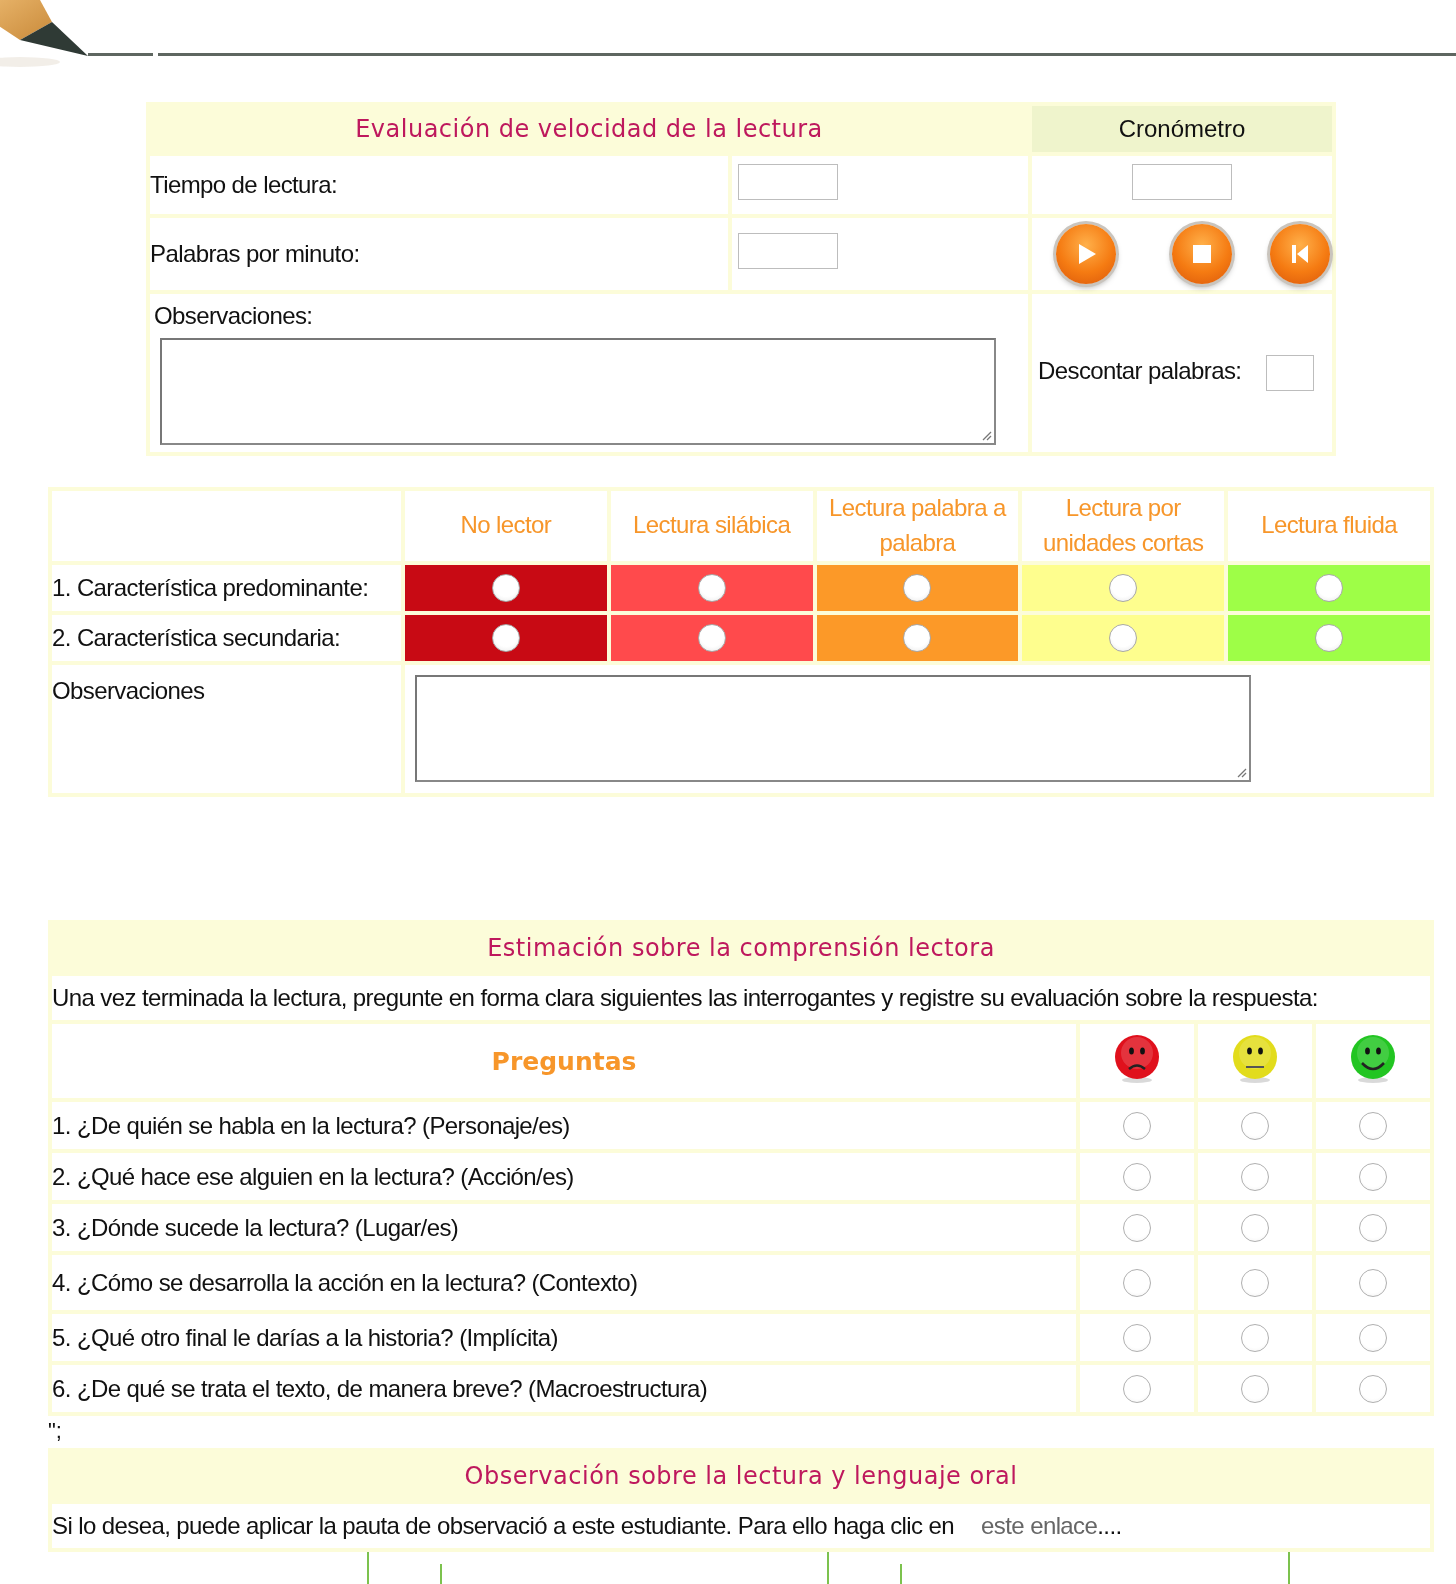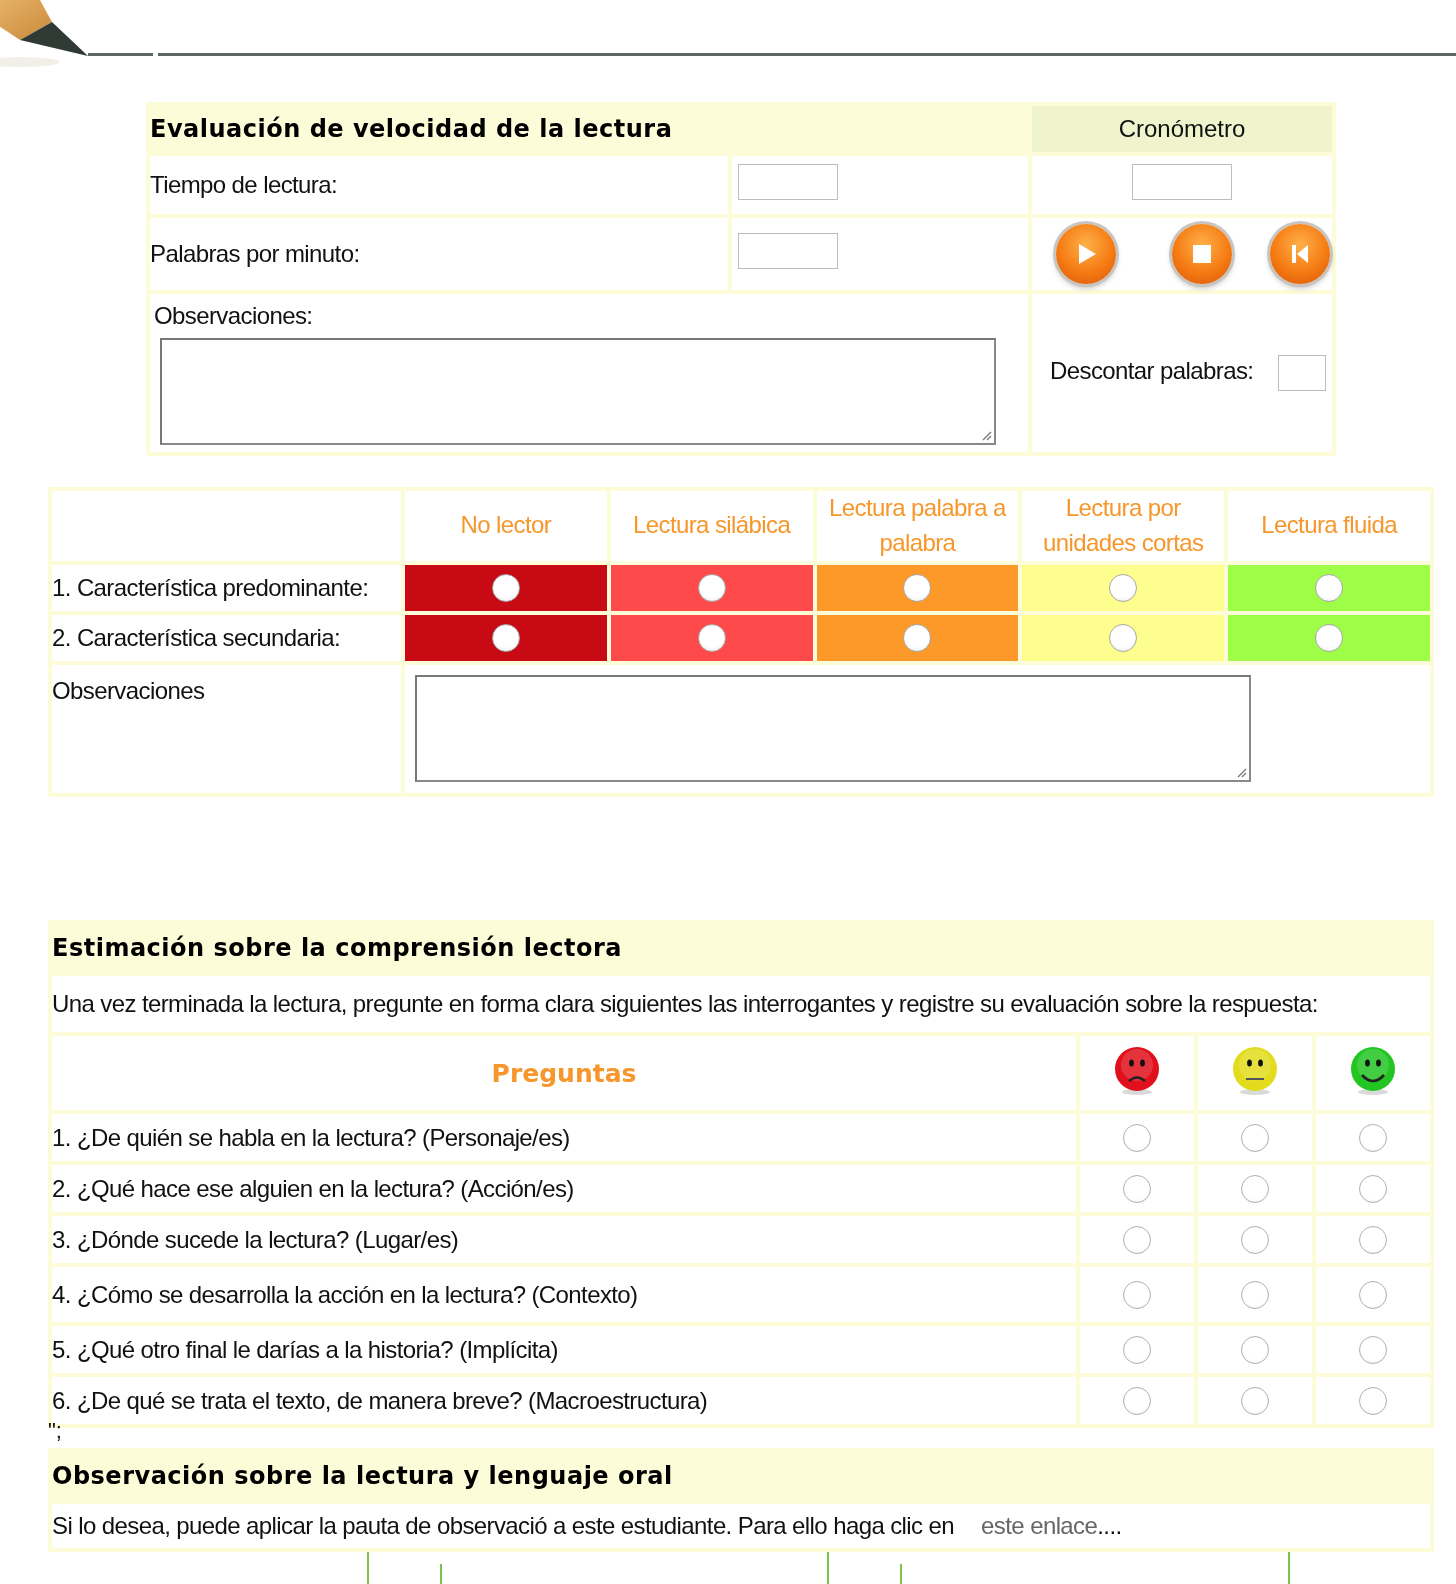--- a/index.html
+++ b/index.html
@@ -13,21 +13,21 @@
   .narrow { font-family: "Liberation Sans", sans-serif; letter-spacing: -0.6px; }
 
   
   .header { position: absolute; left: 0; top: 0; width: 1456px; height: 90px; }
   .pencil { position: absolute; left: -10px; top: 0; width: 100px; height: 70px; }
   .rule1 { position: absolute; left: 88px; top: 53px; width: 65px; height: 3px; background: #5e6660; }
   .rule2 { position: absolute; left: 158px; top: 53px; width: 1298px; height: 3px; background: #5e6660; }
 
   table.t { border-collapse: separate; border-spacing: 4px; background: #fcfcd9; position: absolute; }
   table.t td { background: #ffffff; padding: 0; font-size: 24px; vertical-align: middle; }
-  td.hdr { background: #fcfcd9 !important; font-family: "DejaVu Sans", sans-serif; font-size: 24px; letter-spacing: 0.5px; color: #000000; font-weight: bold; }
+  td.hdr { background: #fcfcd9 !important; text-align: center; font-family: "DejaVu Sans", sans-serif; font-size: 24px; letter-spacing: 0.5px; color: #be185d; }
   td.hdr-green { background: #eff4cc !important; text-align: center; font-family: "Liberation Sans", sans-serif; font-size: 24px; }
   .lbl { padding-left: 4px; }
   .inp { display: inline-block; width: 100px; height: 36px; border: 1px solid #bdbdbd; background: #fff; }
   .inp-small { display: inline-block; width: 48px; height: 36px; border: 1px solid #bdbdbd; background: #fff; }
   .ta { display: block; border: 2px solid #888; border-top-color: #777; border-left-color: #777; background: #fff; position: relative; }
   .ta .grip { position: absolute; right: 2px; bottom: 2px; width: 12px; height: 12px; }
 
   .ctrl-btn {
     position: absolute; width: 60px; height: 60px; border-radius: 50%;
     background: radial-gradient(circle at 50% 35%, #ffb04a 0%, #f57b12 55%, #d9560a 100%);
@@ -110,21 +110,21 @@
   <tr style="height:158px;border-radius:19px;">
     <td colspan="2" style="vertical-align:top; padding-top:8px;">
       <div class="lbl narrow">Observaciones:</div>
       <div class="ta" style="margin:8px 0 0 10px; width:836px; height:107px;">
         <svg class="grip" viewBox="0 0 12 12">
               <line x1="11" y1="3" x2="3" y2="11" stroke="#777" stroke-width="1.3"></line>
               <line x1="11" y1="7" x2="7" y2="11" stroke="#777" stroke-width="1.3"></line>
             </svg>
       </div>
     </td>
-    <td style="vertical-align:middle;padding-left:12px;">
+    <td style="vertical-align:middle;">
       <span style="font-family:'Liberation Sans',sans-serif; font-size:24px; letter-spacing:-0.6px; margin-left:6px;">Descontar palabras:</span>
       <span class="inp-small" style="vertical-align:middle; margin-left:18px;"></span>
     </td>
   </tr>
 </tbody>
   </table>
 
 <table class="t" style="left:48px; top:487px; width:1386px;">
   <tbody>
   <tr style="height:66px;border-radius:7px;" id="q-head-row">
@@ -163,21 +163,21 @@
     </td>
   </tr>
 </tbody>
   </table>
 
 <table class="t" style="left:48px; top:920px; width:1386px;">
   <tbody>
       <tr style="height:48px;">
     <td class="hdr" colspan="4">Estimación sobre la comprensión lectora</td>
   </tr>
-  <tr style="height:56px;">
+  <tr style="height:44px;">
     <td class="lbl narrow" colspan="4">Una vez terminada la lectura, pregunte en forma clara siguientes las interrogantes y registre su evaluación sobre la respuesta:</td>
   </tr>
   <tr style="height:74px;" id="c-head-row">
     <td class="cell-c orange" style="font-family:'DejaVu Sans',sans-serif; font-weight:bold; font-size:25px;">Preguntas</td>
   <td class="cell-c" style="width: 114px;"><svg class="face" viewBox="0 0 50 50">
             <ellipse cx="25" cy="47" rx="15" ry="3" fill="#000" opacity="0.15"></ellipse>
             <circle cx="25" cy="24" r="22" fill="#e0101c"></circle>
             <circle cx="25" cy="20" r="16" fill="#fff" opacity="0.15"></circle>
             <ellipse cx="19.5" cy="18" rx="2.4" ry="3.6" fill="#111"></ellipse>
             <ellipse cx="30.5" cy="18" rx="2.4" ry="3.6" fill="#111"></ellipse>

